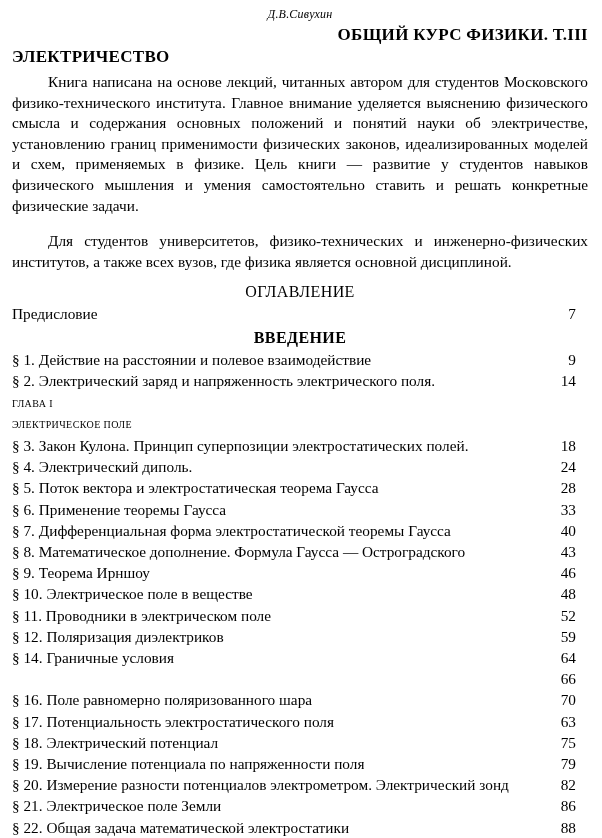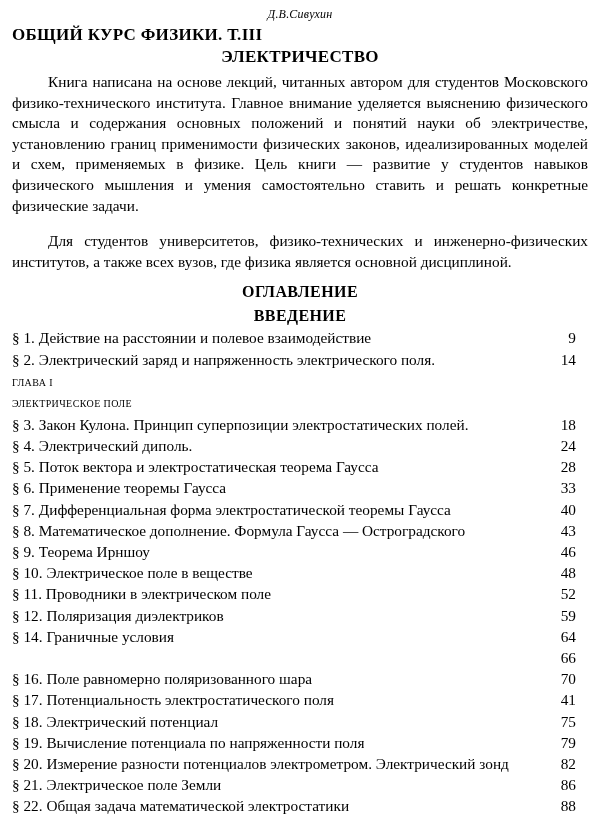--- a/index.html
+++ b/index.html
@@ -27,29 +27,29 @@
   
   .author {
     text-align: center;
     font-style: italic;
     font-size: 12px;
     line-height: 16px;
     margin-top: 6px;
     letter-spacing: 0.2px;
   }
   .book-title {
-    text-align: left;
+    text-align: right;
     font-size: 17px;
     line-height: 21px;
     font-weight: bold;
     letter-spacing: 0.3px;
     margin-top: 2px;
   }
   .volume-title {
-    text-align: center;
+    text-align: left;
     font-size: 17px;
     line-height: 21px;
     font-weight: bold;
     letter-spacing: 0.3px;
     margin-top: 1px;
   }
 
   
   .annotation {
     margin-top: 5px;
@@ -66,21 +66,20 @@
     margin-top: 15px;
   }
 
   
   .contents-heading {
     text-align: center;
     font-size: 16px;
     line-height: 22px;
     margin-top: 9px;
     letter-spacing: 0.4px;
-    font-weight: bold;
   }
   .section-heading {
     text-align: center;
     font-size: 16px;
     line-height: 21px;
     font-weight: bold;
     letter-spacing: 0.4px;
     margin-top: 2px;
     margin-bottom: 1px;
   }
@@ -131,20 +130,27 @@
   <div class="book-title">ОБЩИЙ КУРС ФИЗИКИ. Т.III</div>
   <div class="volume-title">ЭЛЕКТРИЧЕСТВО</div>
 
   <div class="annotation">
     <p>Книга написана на основе лекций, читанных автором для студентов Московского физико-технического института. Главное внимание уделяется выяснению физического смысла и содержания основных положений и понятий науки об электричестве, установлению границ применимости физических законов, идеализированных моделей и схем, применяемых в физике. Цель книги — развитие у студентов навыков физического мышления и умения самостоятельно ставить и решать конкретные физические задачи.</p>
     <p>Для студентов университетов, физико-технических и инженерно-физических институтов, а также всех вузов, где физика является основной дисциплиной.</p>
   </div>
 
   <div class="contents-heading">ОГЛАВЛЕНИЕ</div>
 
+  <ul class="toc-list">
+    <li class="toc-entry">
+      <span class="toc-label">Предисловие</span>
+      <span class="toc-filler"></span>
+      <span class="toc-page">7</span>
+    </li>
+  </ul>
 
   <div class="section-heading">ВВЕДЕНИЕ</div>
 
   <ul class="toc-list">
     <li class="toc-entry">
       <span class="toc-label">§ 1. Действие на расстоянии и полевое взаимодействие</span>
       <span class="toc-filler"></span>
       <span class="toc-page">9</span>
     </li>
     <li class="toc-entry">
@@ -218,21 +224,21 @@
       <span class="toc-page">66</span>
     </li>
     <li class="toc-entry">
       <span class="toc-label">§ 16. Поле равномерно поляризованного шара</span>
       <span class="toc-filler"></span>
       <span class="toc-page">70</span>
     </li>
     <li class="toc-entry">
       <span class="toc-label">§ 17. Потенциальность электростатического поля</span>
       <span class="toc-filler"></span>
-      <span class="toc-page">41</span>
+      <span class="toc-page">63</span>
     </li>
     <li class="toc-entry">
       <span class="toc-label">§ 18. Электрический потенциал</span>
       <span class="toc-filler"></span>
       <span class="toc-page">75</span>
     </li>
     <li class="toc-entry">
       <span class="toc-label">§ 19. Вычисление потенциала по напряженности поля</span>
       <span class="toc-filler"></span>
       <span class="toc-page">79</span>

